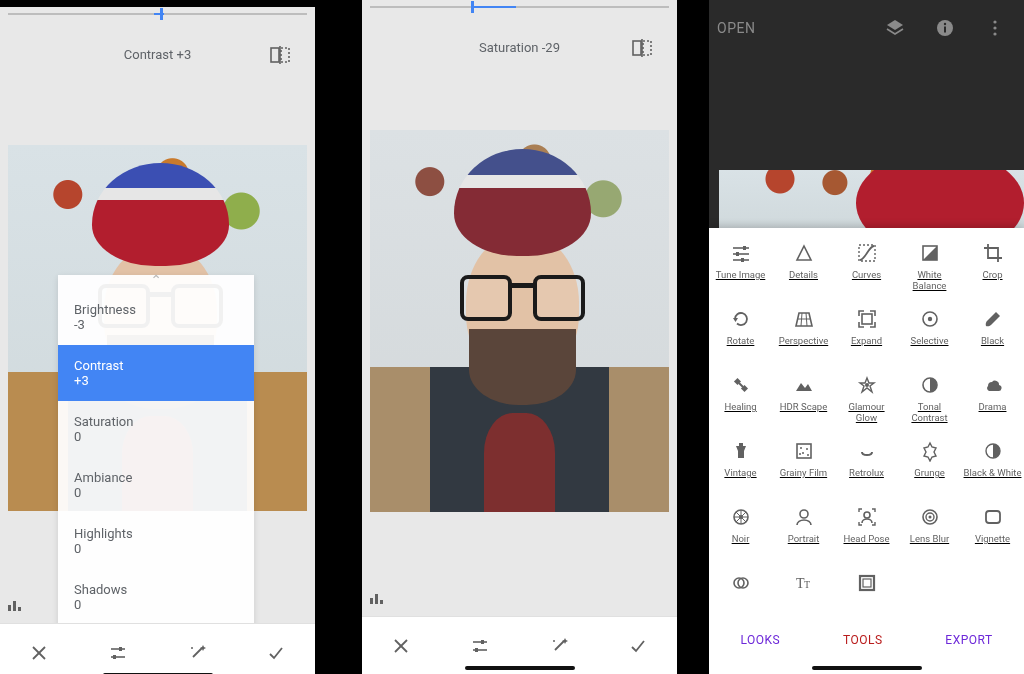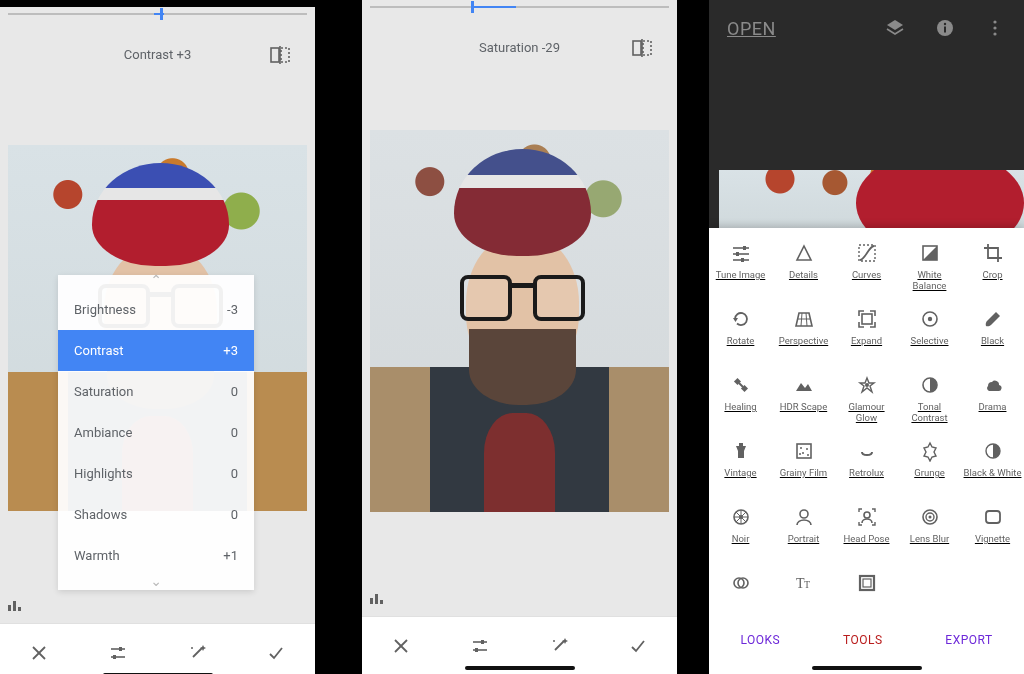--- a/index.html
+++ b/index.html
@@ -45,34 +45,34 @@
   .jacket { position:absolute; bottom:0; left:0; right:0; height:38%;
     background: linear-gradient(90deg,#b98c50 0 20%, #2e3a46 20% 80%, #b98c50 80% 100%); }
   .shirt { position:absolute; bottom:0; left:38%; width:24%; height:26%; background:#7d2f2f; border-radius:40% 40% 0 0;}
   .pane2 .sky{filter:saturate(.6)} .pane2 .leaves{filter:saturate(.55)}
   .pane2 .beanie{filter:saturate(.6)} .pane2 .jacket{filter:saturate(.6)}
 
   
   .popup { position: absolute; left: 58px; width: 196px; background: rgba(255,255,255,.94);
     top: 268px; box-shadow: 0 2px 6px rgba(0,0,0,.12); }
   .popup .handle { text-align:center; color:#bbb; font-size:14px; height:14px; line-height:10px; }
-  .adjrow { display:flex; justify-content:space-between; padding: 13px 16px; font-size:13px; color:#5f6368; }
+  .adjrow { display:flex; justify-content:space-between; padding: 13px 16px; font-size:13px; color:#5f6368;flex-direction:column; }
   .adjrow.sel { background:#4285f4; color:#fff; }
 
   .histogram-icon { position:absolute; left:6px; bottom:66px; width:28px; height:20px; }
 
   .bottom-bar { position:absolute; left:0; right:0; bottom:0; height:58px; background:#fff;
     display:flex; align-items:center; justify-content:space-around; border-top:1px solid #e0e0e0;}
   .bottom-bar .btn { width:44px; height:44px; display:flex; align-items:center; justify-content:center; }
   .home-ind { position:absolute; bottom:4px; left:50%; transform:translateX(-50%); width:110px; height:4px; border-radius:3px; background:#111; }
 
   
   .p3-dark { position:absolute; inset:0; background:#2a2a2a; }
   .p3-top { position:absolute; top:0; left:0; right:0; height:56px; display:flex; align-items:center; }
-  .p3-open { color:#8a8a8a; font-size:18px; letter-spacing:.5px; margin-left:18px;text-decoration:underline; }
+  .p3-open { color:#8a8a8a; font-size:14px; letter-spacing:.5px; margin-left:8px; }
   .p3-top .ico { margin-left:auto; display:flex; gap:28px; margin-right:18px; }
   .p3-photo { position:absolute; top:170px; left:10px; right:0; height:66px; overflow:hidden; }
 
   .sheet { position:absolute; left:0; right:0; bottom:0; top:228px; background:#fff;
     box-shadow: 0 -2px 8px rgba(0,0,0,.2); }
   .tool-grid { position:absolute; top:8px; left:0; right:0; bottom:80px; overflow:hidden;
     display:grid; grid-template-columns: repeat(5,1fr); grid-auto-rows: 66px; }
   .tool { display:flex; flex-direction:column; align-items:center; justify-content:flex-start;
     padding-top:6px; gap:5px;text-decoration:underline; }
   .tool .ti { width:22px; height:22px; display:flex; align-items:center; justify-content:center; }

